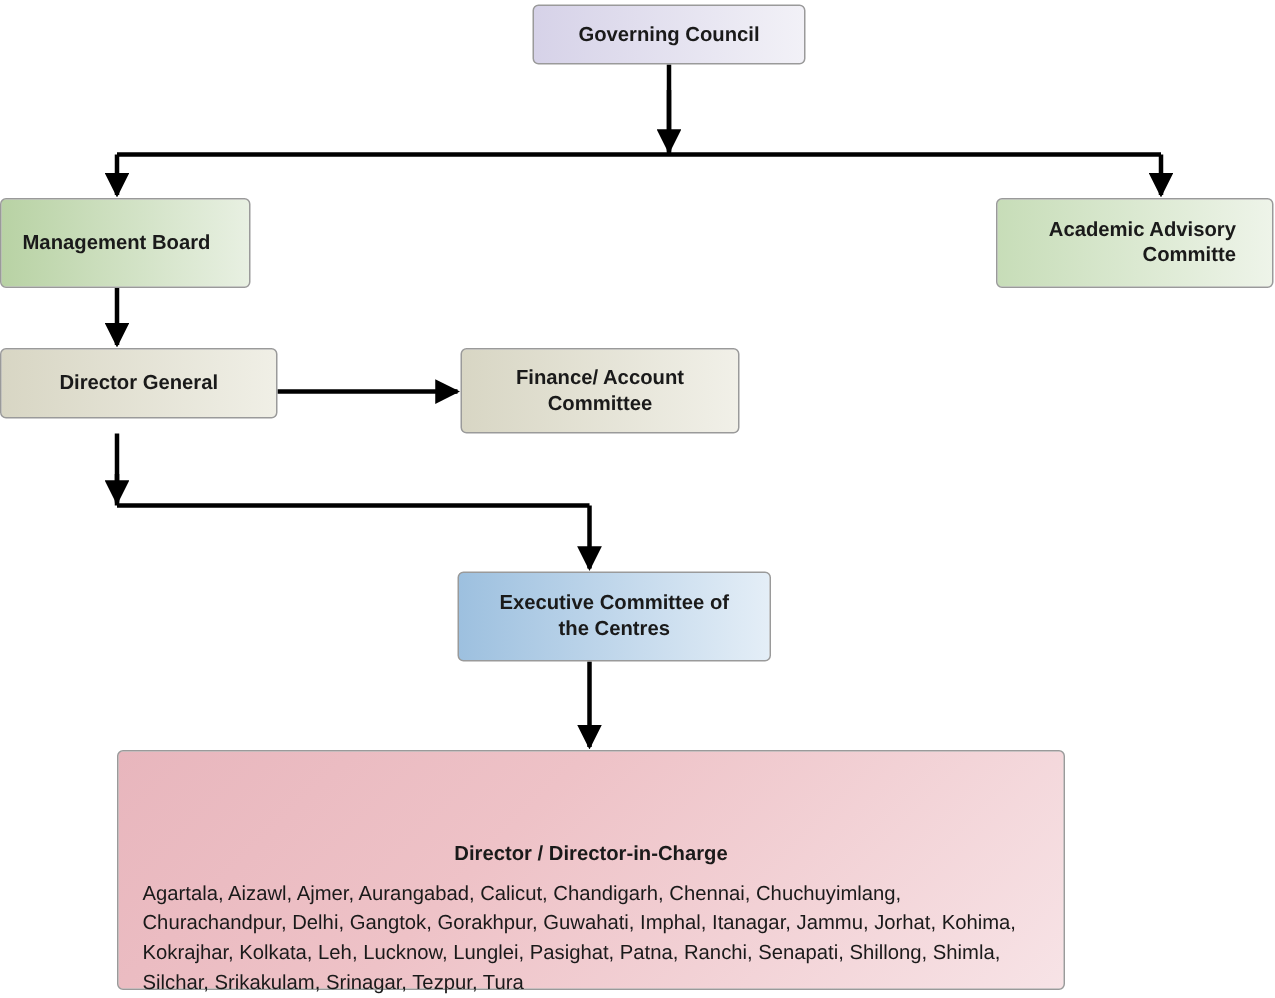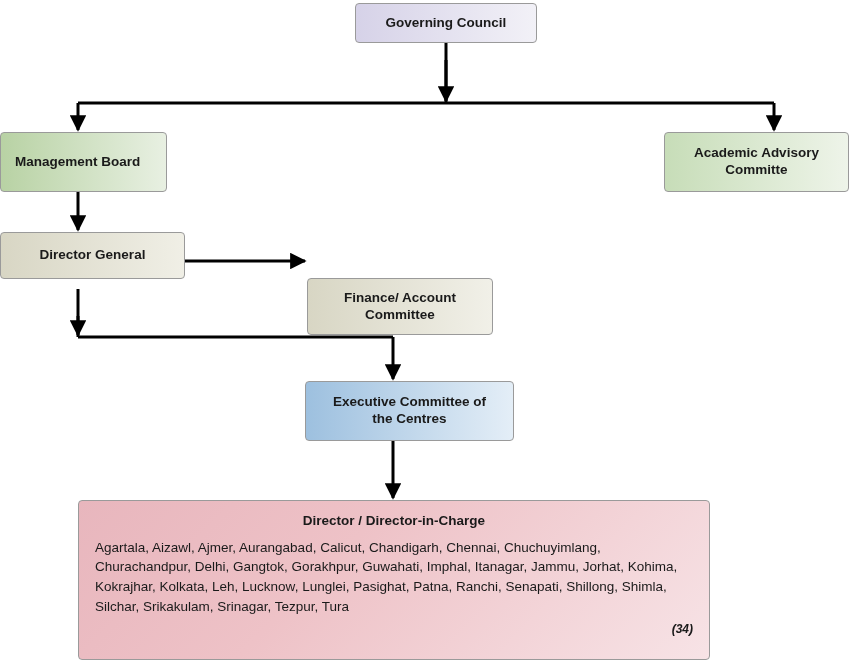--- a/index.html
+++ b/index.html
@@ -40,36 +40,36 @@
     background: linear-gradient(to right, #b8d2a4, #e8f0e2);
   }
   .node.acad {
     background: linear-gradient(to right, #c7ddb8, #eef4e9);
   }
   .node.dg {
     background: linear-gradient(to right, #d8d6c4, #f0efe6);
   }
   .node.fin {
     background: linear-gradient(to right, #d8d6c4, #f1f0e8);
-    margin-top: 46px;
   }
   .node.exec {
     background: linear-gradient(to right, #9dc0df, #e4eef7);
   }
   .node.dir {
     background: linear-gradient(135deg, #e8b6bd 0%, #eec2c7 40%, #f7e3e6 100%);
     display: block;
     padding: 12px 16px 8px 16px;
   }
   .dir-title {
     font-size: 13.5px;
     font-weight: bold;
     text-align: center;
     margin-bottom: 8px;
     color: #1a1a1a;
+    margin-top: 48px;
   }
   .dir-list {
     font-size: 13.5px;
     font-weight: normal;
     text-align: left;
     line-height: 1.45;
     color: #1a1a1a;
   }
   .dir-count {
     font-size: 12px;
@@ -123,21 +123,21 @@
   </svg>
 
   <div class="node gov" style="left:355px; top:3px; width:182px; height:40px;">
     <span>Governing Council</span>
   </div>
 
   <div class="node mgmt" style="left:0px; top:132px; width:167px; height:60px; justify-content:flex-start; padding-left:14px;">
     <span>Management Board</span>
   </div>
 
-  <div class="node acad" style="left:664px; top:132px; width:185px; height:60px;">
+  <div class="node acad" style="left:664px; top:132px; width:185px; height:60px;text-align:right;">
     <span>Academic Advisory Committe</span>
   </div>
 
   <div class="node dg" style="left:0px; top:232px; width:185px; height:47px;">
     <span>Director General</span>
   </div>
 
   <div class="node fin" style="left:307px; top:232px; width:186px; height:57px;">
     <span>Finance/ Account Committee</span>
   </div>

